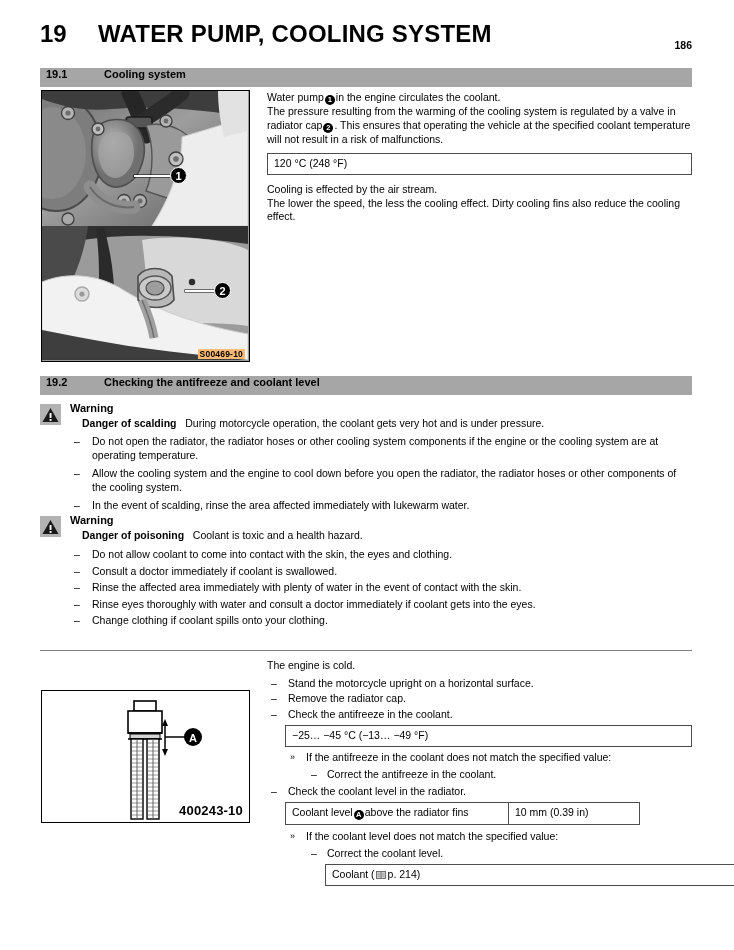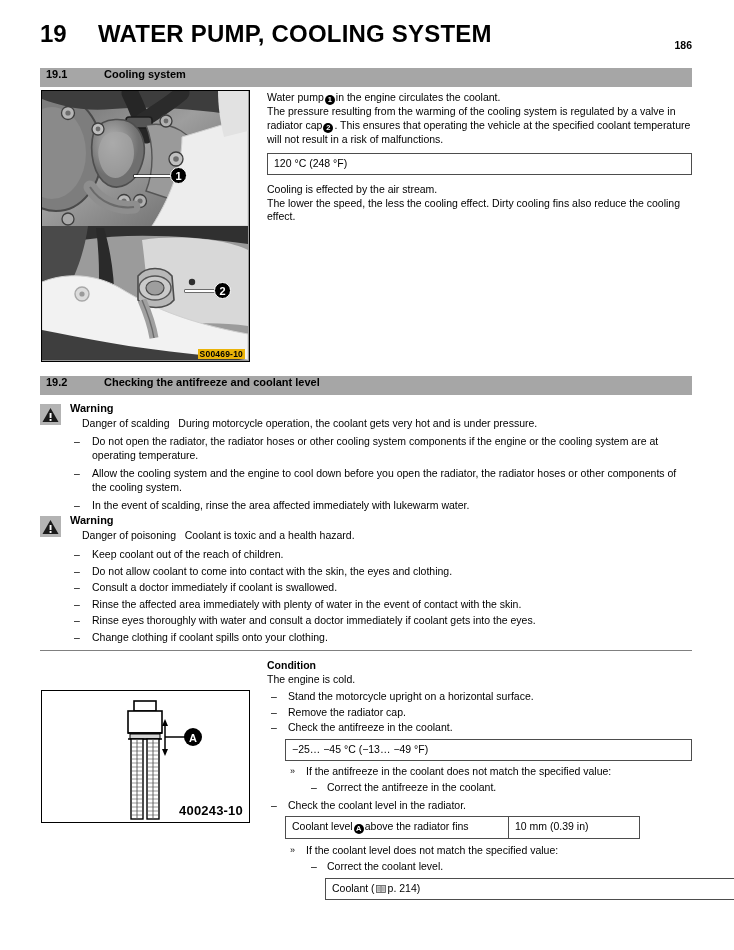--- a/index.html
+++ b/index.html
@@ -83,21 +83,21 @@
     overflow: hidden;
     background: #9a9a9a;
   }
   .fig-caption {
     position: absolute;
     right: 4px;
     bottom: 2px;
     font-size: 8.5px;
     font-weight: bold;
     color: #000;
-    background: #eab308;
+    background: #fdba74;
     padding: 0 2px;
     letter-spacing: 0.2px;
   }
 
   .callout {
     position: absolute;
     width: 17px;
     height: 17px;
     border-radius: 50%;
     background: #000;
@@ -174,21 +174,21 @@
   .warn-title {
     font-size: 11px;
     font-weight: bold;
     line-height: 13px;
   }
   .warn-lead {
     font-size: 10.5px;
     line-height: 14px;
     margin-top: 1px;
   }
-  .warn-lead b { font-weight: normal; padding-left: 12px; }
+  .warn-lead b { font-weight: bold; padding-left: 12px; }
 
   ul.dash {
     list-style: none;
     margin: 5px 0 0 0;
     padding: 0;
   }
   ul.dash > li {
     position: relative;
     font-size: 10.5px;
     line-height: 13.6px;
@@ -446,21 +446,20 @@
         <rect x="7.6" y="6" width="1.9" height="5" fill="#fff"></rect>
         <rect x="7.6" y="12" width="1.9" height="1.9" fill="#fff"></rect>
       </svg>
     </div>
     <div class="warn-body">
       <div class="warn-title">Warning</div>
       <div class="warn-lead">
         <b>Danger of poisoning</b>&nbsp;&nbsp;&nbsp;<span>Coolant is toxic and a health hazard.</span>
       </div>
       <ul class="dash" style="margin-top:6px;">
-        <li style="margin-bottom:3px;">Keep coolant out of the reach of children.</li>
         <li style="margin-bottom:3px;">Do not allow coolant to come into contact with the skin, the eyes and clothing.</li>
         <li style="margin-bottom:3px;">Consult a doctor immediately if coolant is swallowed.</li>
         <li style="margin-bottom:3px;">Rinse the affected area immediately with plenty of water in the event of contact with the skin.</li>
         <li style="margin-bottom:3px;">Rinse eyes thoroughly with water and consult a doctor immediately if coolant gets into the eyes.</li>
         <li style="margin-bottom:3px;">Change clothing if coolant spills onto your clothing.</li>
       </ul>
     </div>
   </div>
 
   <div class="rule" style="top:650px;"></div>
@@ -528,21 +527,20 @@
       <polygon points="123,28 120,35 126,35" fill="#000"></polygon>
       <polygon points="123,65 120,58 126,58" fill="#000"></polygon>
       <line x1="123" y1="46" x2="146" y2="46" stroke="#000" stroke-width="1.5"></line>
       <circle cx="151" cy="46" r="9" fill="#000"></circle>
       <text x="151" y="50.5" font-family="Liberation Sans, sans-serif" font-size="11" font-weight="bold" fill="#fff" text-anchor="middle">A</text>
     </svg>
     <div class="diag-caption">400243-10</div>
   </div>
 
   <div class="body-col" style="top:659px;">
-    <div style="font-size:10.5px; font-weight:bold; line-height:13.5px;">Condition</div>
     <div style="font-size:10.5px; line-height:13.5px;">The engine is cold.</div>
 
     <ul class="proc" style="margin-top:4px;">
       <li class="dashli">Stand the motorcycle upright on a horizontal surface.</li>
       <li class="dashli">Remove the radiator cap.</li>
       <li class="dashli">Check the antifreeze in the coolant.</li>
     </ul>
 
     <div class="specbox" style="margin:4px 0 0 18px; width:407px;">−25… −45 °C (−13… −49 °F)</div>
 

